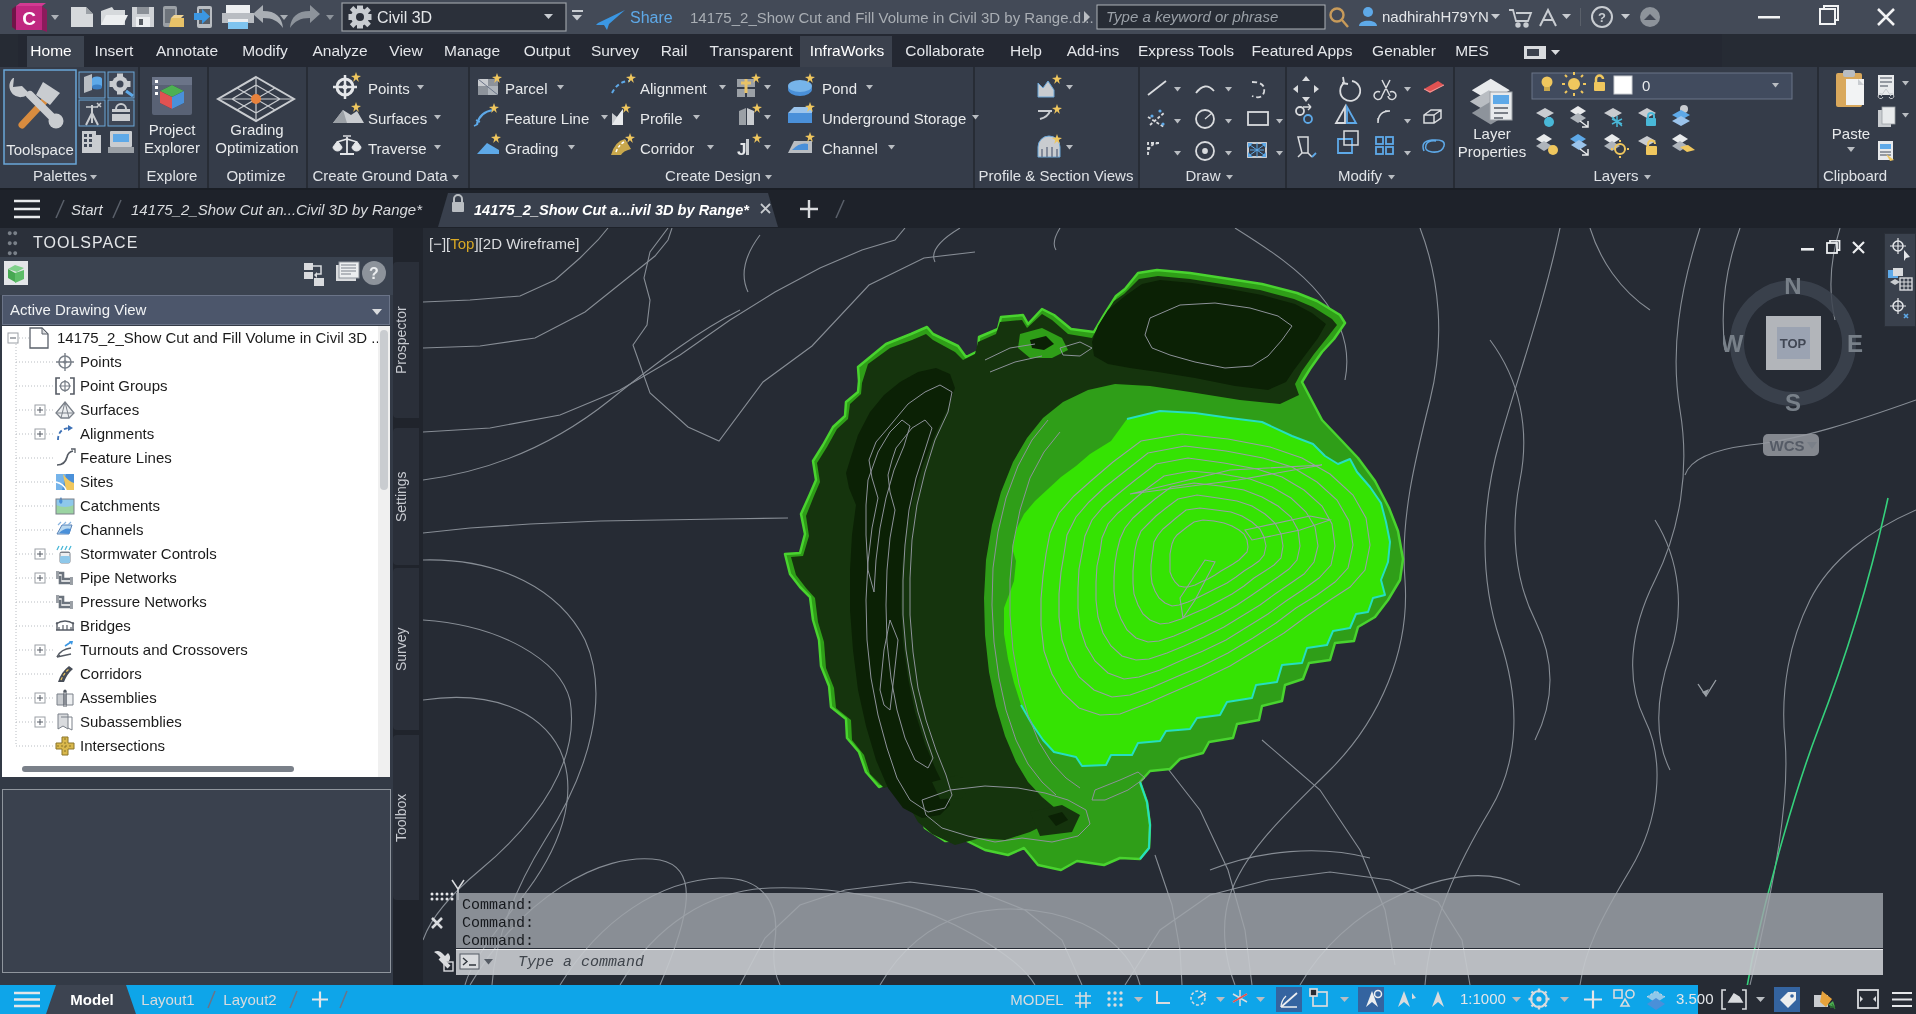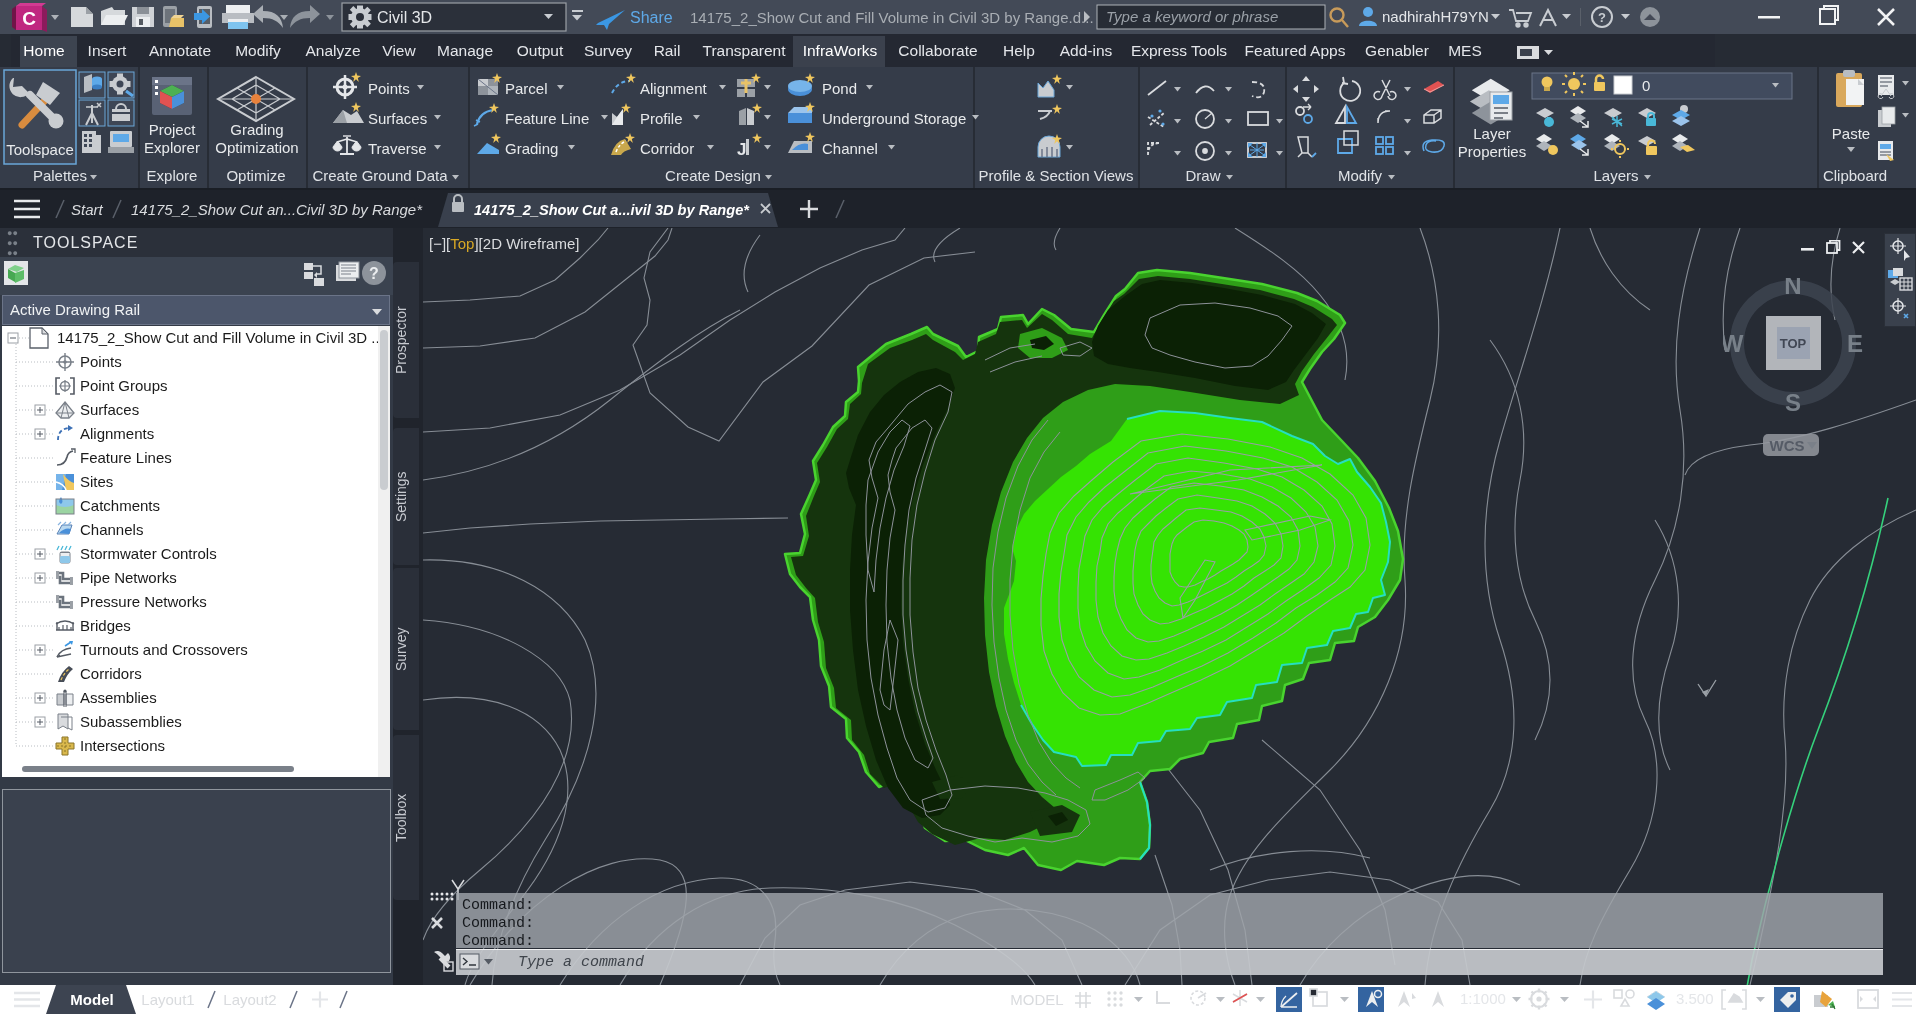--- a/index.html
+++ b/index.html
@@ -1,24 +1,24 @@
 <!DOCTYPE html>
 <html><head><meta charset="utf-8">
 <style>
 *{margin:0;padding:0;box-sizing:border-box;}
 html,body{width:1916px;height:1014px;overflow:hidden;background:#262b34;font-family:"Liberation Sans",sans-serif;}
 .abs{position:absolute;}
 #titlebar{position:absolute;left:0;top:0;width:1916px;height:34px;background:#434a57;}
-#menubar{position:absolute;left:11px;top:34px;width:1704px;height:33px;background:#242832;}
+#menubar{position:absolute;left:18px;top:34px;width:1704px;height:33px;background:#242832;}
 #ribbon{position:absolute;left:0;top:67px;width:1916px;height:123px;background:#353c49;}
 #tabbar{position:absolute;left:0;top:190px;width:1916px;height:38px;background:#1e222a;font-style:italic;}
 #palette{position:absolute;left:0;top:228px;width:393px;height:757px;background:#333a46;}
 #tabstrip{position:absolute;left:393px;top:228px;width:30px;height:757px;background:#20242c;}
 #viewport{position:absolute;left:423px;top:228px;width:1493px;height:757px;background:#262b34;overflow:hidden;}
-#statusbar{position:absolute;left:0;top:985px;width:1916px;height:29px;background:#ffffff;}
+#statusbar{position:absolute;left:0;top:985px;width:1698px;height:29px;background:#0ea5e9;}
 .vtab{position:absolute;left:0;width:26px;background:#2a2f39;color:#c7cad0;border-radius:0 4px 4px 0;writing-mode:vertical-rl;transform:rotate(180deg);text-align:center;font-size:14px;}
 </style></head>
 <body>
 <div id="titlebar">
 <svg class="abs" style="left:0;top:0" width="1916" height="34">
 
  <g>
   <path d="M16 6 L42 6 L42 30 L16 30 Z" fill="#c02780"></path>
   <path d="M42 6 L47 10 L47 32 L42 30 Z" fill="#8c1b5c"></path>
   <path d="M16 6 L20 3 L46 3 L42 6 Z" fill="#d13b92"></path>
@@ -644,21 +644,21 @@
         <rect x="339" y="5" width="20" height="16" fill="#eceef0" stroke="#8d939b"></rect>
         <path d="M341 8 h15 M341 11 h15 M341 14 h15 M341 17 h10" stroke="#7a8089" stroke-width="1.2"></path>
       </g>
 <g>
         <circle cx="374" cy="16" r="12" fill="#8d939b"></circle>
         <text x="374" y="22" fill="#eceef0" font-size="16" font-weight="bold" text-anchor="middle" font-family="Liberation Sans">?</text>
       </g>
 </svg>
 
 <div class="abs" style="left:2px;top:67px;width:388px;height:30px;background:#4c566b;border:1px solid #6b7488;color:#f0f2f4;font-size:15px;line-height:28px;">
-<span style="position:absolute;left:7px;">Active Drawing Rail</span>
+<span style="position:absolute;left:7px;">Active Drawing View</span>
 <svg class="abs" style="right:6px;top:12px" width="12" height="8">
         <path d="M1 1 l10 0 l-5 6 z" fill="#d9dbde"></path>
       </svg>
 </div>
 
 <div class="abs" style="left:2px;top:98px;width:376px;height:451px;background:#ffffff;"></div>
 <div class="abs" style="left:378px;top:98px;width:12px;height:451px;background:#f0f0f0;"></div>
 <div class="abs" style="left:380px;top:102px;width:8px;height:160px;background:#c9ccd0;border-radius:4px;"></div>
 <svg class="abs" style="left:2px;top:98px" width="376" height="451" font-family="Liberation Sans" font-size="15">
 <g stroke="#b9bdc2" stroke-dasharray="1 2" fill="none">

